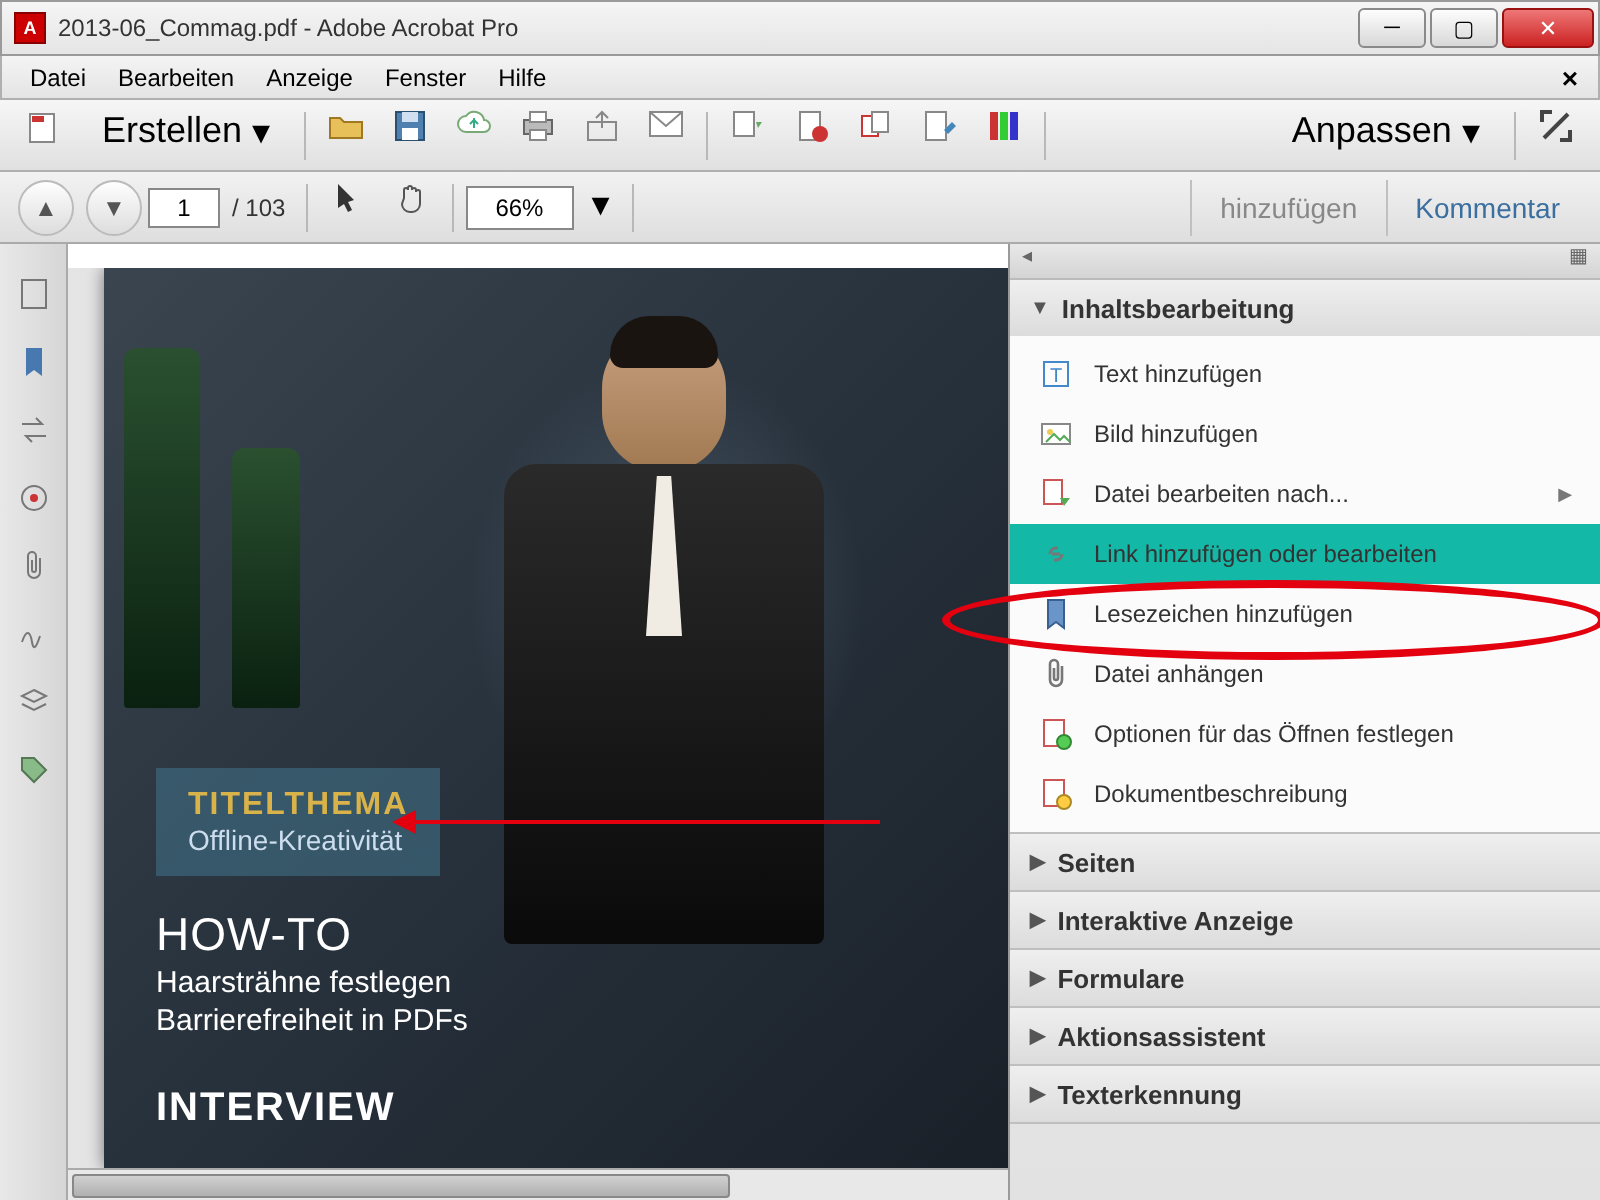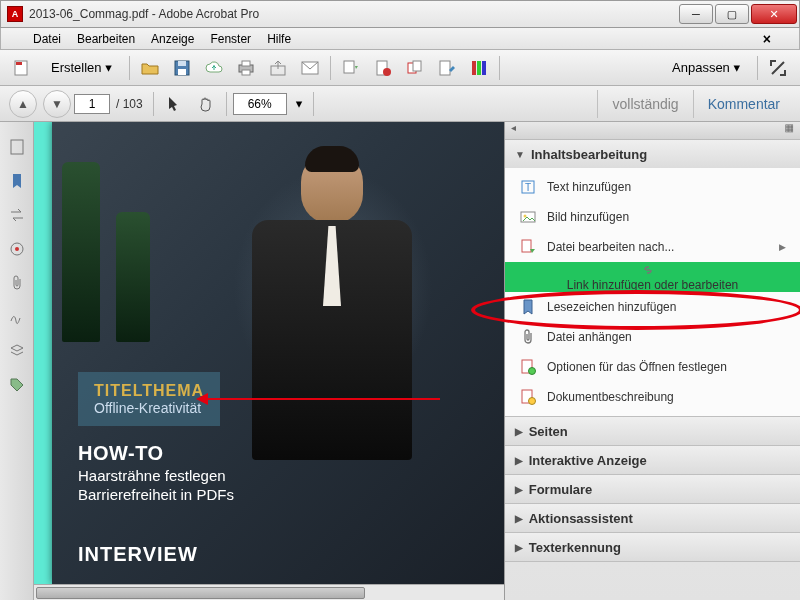--- a/index.html
+++ b/index.html
@@ -7,77 +7,77 @@
 
 
 .titlebar { height: 28px; background: linear-gradient(#f5f5f5,#e5e5e5); border: 1px solid #9a9a9a; display:flex; align-items:center; padding:0 2px; font-size:12px; }
 .titlebar .tb-icon { width:16px;height:16px;background:#c00;border:1px solid #800;margin:0 4px;display:flex;align-items:center;justify-content:center;color:#fff;font-size:9px;font-weight:bold; }
 .titlebar .tb-title { flex:1; padding-left:2px; color:#333; }
 .titlebar .wbtns { display:flex; }
 .titlebar .wbtn { width:34px;height:20px;border:1px solid #8a8a8a;border-radius:3px;margin-left:2px;display:flex;align-items:center;justify-content:center;font-size:11px;background:linear-gradient(#fdfdfd,#d8d8d8);cursor:pointer; }
 .titlebar .wbtn.close { background:linear-gradient(#e77,#c22);color:#fff;border-color:#911; width:46px; }
 
 
-.menubar { height:22px; background:linear-gradient(#f4f4f4,#e4e4e4); border:1px solid #b0b0b0; border-top:none; display:flex; align-items:center; padding:0 24px; font-size:12px;justify-content:flex-end; }
+.menubar { height:22px; background:linear-gradient(#f4f4f4,#e4e4e4); border:1px solid #b0b0b0; border-top:none; display:flex; align-items:center; padding:0 6px; font-size:12px;justify-content:flex-end; }
 .menubar .mitem { padding:2px 8px; cursor:pointer; }
 .menubar .spacer { flex:1; }
 .menubar .closex { font-weight:bold; font-size:14px; padding:0 4px; cursor:pointer; }
 
 
 .toolbar { background:linear-gradient(#f6f6f6,#e0e0e0); border-bottom:1px solid #b0b0b0; display:flex; align-items:center; padding:3px 6px; }
-.tbtn { height:28px; min-width:28px; border:1px solid transparent; border-radius:3px; display:flex;align-items:center;justify-content:center;margin:0 2px;cursor:pointer;font-size:13px;padding:0 4px; }
+.tbtn { height:28px; min-width:28px; border:1px solid transparent; border-radius:3px; display:flex;align-items:flex-start;justify-content:center;margin:0 2px;cursor:pointer;font-size:18px;padding:0 4px; }
 .tbtn.textbtn { padding:0 10px; }
 .sep { width:1px;height:24px;background:#b8b8b8;margin:0 4px; }
 .zoombox { height:22px;width:54px;border:1px solid #888;font-size:12px;text-align:center;background:#fff;margin:0 2px; }
 .pageinput { height:20px;width:36px;border:1px solid #888;text-align:center;font-size:12px; }
 .pagecount { font-size:12px;margin:0 6px;color:#333; }
 
 .navrow { background:linear-gradient(#f2f2f2,#dedede);border-bottom:1px solid #aaa;display:flex;align-items:center;padding:3px 6px; }
 .navbtn { width:28px;height:28px;border:1px solid #bbb;border-radius:14px;background:linear-gradient(#fefefe,#ddd);display:flex;align-items:center;justify-content:center;margin:0 3px;cursor:pointer;font-size:12px;color:#555; }
 .tabbtn { padding:6px 14px;font-size:14px;color:#3b6fa0;cursor:pointer;border-left:1px solid #c0c0c0; }
 .tabbtn.dim { color:#888; }
 
 
 .workspace { display:flex; height:calc(600px - 28px - 22px - 36px - 36px); }
 .sidebar-left { width:34px;background:linear-gradient(90deg,#e8e8e8,#d6d6d6);border-right:1px solid #aaa;display:flex;flex-direction:column;align-items:center;padding-top:8px; }
 .sidebar-left .sbtn { width:22px;height:22px;margin:6px 0;cursor:pointer;display:flex;align-items:center;justify-content:center;color:#666;font-size:14px; }
 
-.docarea { flex:1;background:#5eead4;position:relative;overflow:hidden; }
+.docarea { flex:1;background:#e5e5e5;position:relative;overflow:hidden;margin-top:12px; }
 .page { position:absolute;left:18px;top:0;right:0;bottom:16px;background:linear-gradient(135deg,#3a4550 0%,#2a3540 40%,#1a2028 100%);box-shadow:0 0 8px rgba(0,0,0,.5); }
 .page::before { content:"";position:absolute;left:40%;top:10%;width:200px;height:240px;background:radial-gradient(ellipse,#5a6a78 0%,transparent 70%);opacity:.6; }
 .bottle { position:absolute;width:38px;background:linear-gradient(#2a5030,#0a2010);border-radius:6px 6px 2px 2px; }
 .bottle.b1 { left:10px;top:40px;height:180px; }
 .bottle.b2 { left:64px;top:90px;height:130px;width:34px; }
 .man { position:absolute;left:180px;top:30px;width:200px;height:360px; }
 .man .head { width:62px;height:72px;background:linear-gradient(#c8a080,#a07850);border-radius:30px;margin:0 auto;position:relative; }
 .man .head::before { content:"";position:absolute;top:-6px;left:4px;right:4px;height:26px;background:#1a1410;border-radius:24px 24px 8px 8px; }
 .man .body { width:160px;height:240px;background:linear-gradient(#2a2a2a,#0a0a0a);margin:-4px auto 0;border-radius:16px 16px 4px 4px;position:relative; }
 .man .body::before { content:"";position:absolute;left:50%;top:6px;width:18px;height:80px;background:#f0ece4;transform:translateX(-50%);clip-path:polygon(30% 0,70% 0,100% 100%,0 100%); }
 .textbox { position:absolute;left:26px;top:250px;background:rgba(60,100,120,.75);padding:10px 16px; }
 .textbox .t1 { color:#d9b24a;font-size:16px;letter-spacing:1px;font-weight:600; }
 .textbox .t2 { color:#cde;font-size:14px; }
 .howto { position:absolute;left:26px;top:320px;color:#fff; }
-.howto .h1 { font-size:20px;font-weight:700;letter-spacing:.5px; }
+.howto .h1 { font-size:23px;font-weight:400;letter-spacing:.5px; }
 .howto .h2 { font-size:15px;margin-top:2px; }
 .interview { position:absolute;left:26px;bottom:18px;color:#fff;font-size:20px;font-weight:800;letter-spacing:1px; }
 .hscroll { position:absolute;left:0;right:0;bottom:0;height:16px;background:#e8e8e8;border-top:1px solid #aaa; }
 .hscroll .thumb { position:absolute;left:2px;top:2px;height:12px;width:70%;background:linear-gradient(#d0d0d0,#b0b0b0);border:1px solid #888;border-radius:2px; }
 
 .redarrow { position:absolute;left:166px;top:276px;width:240px;height:2px;background:#e3000f; }
 .redarrow::before { content:"";position:absolute;left:-10px;top:-5px;border:6px solid transparent;border-right:12px solid #e3000f; }
 
 
 .rightpanel { width:296px;background:linear-gradient(#efefef,#e2e2e2);border-left:1px solid #9a9a9a;display:flex;flex-direction:column;position:relative; }
 .rp-toprow { height:18px;background:linear-gradient(#e8e8e8,#d4d4d4);border-bottom:1px solid #bbb;display:flex;justify-content:space-between;padding:0 6px;font-size:10px;color:#666; }
 .rp-section { border-bottom:1px solid #bfbfbf; }
 .rp-header { height:28px;display:flex;align-items:center;padding:0 10px;font-size:13px;font-weight:bold;color:#333;background:linear-gradient(#efefef,#dcdcdc);cursor:pointer; }
 .rp-header .chev { margin-right:6px;font-size:10px;color:#555; }
 .rp-body { background:#fbfbfb;padding:4px 0; }
 .tool-item { height:30px;display:flex;align-items:center;padding:0 14px;font-size:12px;color:#333;cursor:pointer;position:relative; }
-.tool-item.highlighted { background:#22c55e;flex-direction:column; }
+.tool-item.highlighted { background:#14b8a6; }
 .tool-item .ticon { width:18px;height:18px;margin-right:10px;display:flex;align-items:center;justify-content:center;font-size:13px; }
 .red-ellipse { position:absolute;border:4px solid #e3000f;border-radius:50%;pointer-events:none;z-index:50; }
 
 svg { display:block; }
 </style>
 </head>
 <body>
 
 <div class="titlebar">
   <div class="tb-icon">A</div>
@@ -206,21 +206,21 @@
   <div class="tbtn">
       <svg width="16" height="16" viewBox="0 0 16 16">
         <path d="M4 8V4a1 1 0 012 0V3a1 1 0 012 0v1a1 1 0 012 0v1a1 1 0 012 0v6a4 4 0 01-4 4H7a4 4 0 01-4-4z" fill="none" stroke="#555"></path>
       </svg>
     </div>
   <div class="sep"></div>
   <input class="zoombox" value="66%" style="">
   <div class="tbtn" style="min-width:16px">▾</div>
   <div class="sep"></div>
   <div style="flex:1"></div>
-  <div class="tabbtn dim">vollständig</div>
+  <div class="tabbtn dim">hinzufügen</div>
   <div class="tabbtn" style="font-weight:400">Kommentar</div>
 </div>
 
 <div class="workspace">
 
   <div class="sidebar-left">
     <div class="sbtn">
         <svg width="16" height="16" viewBox="0 0 16 16">
           <rect x="2" y="1" width="12" height="14" fill="none" stroke="#777"></rect>
         </svg>

